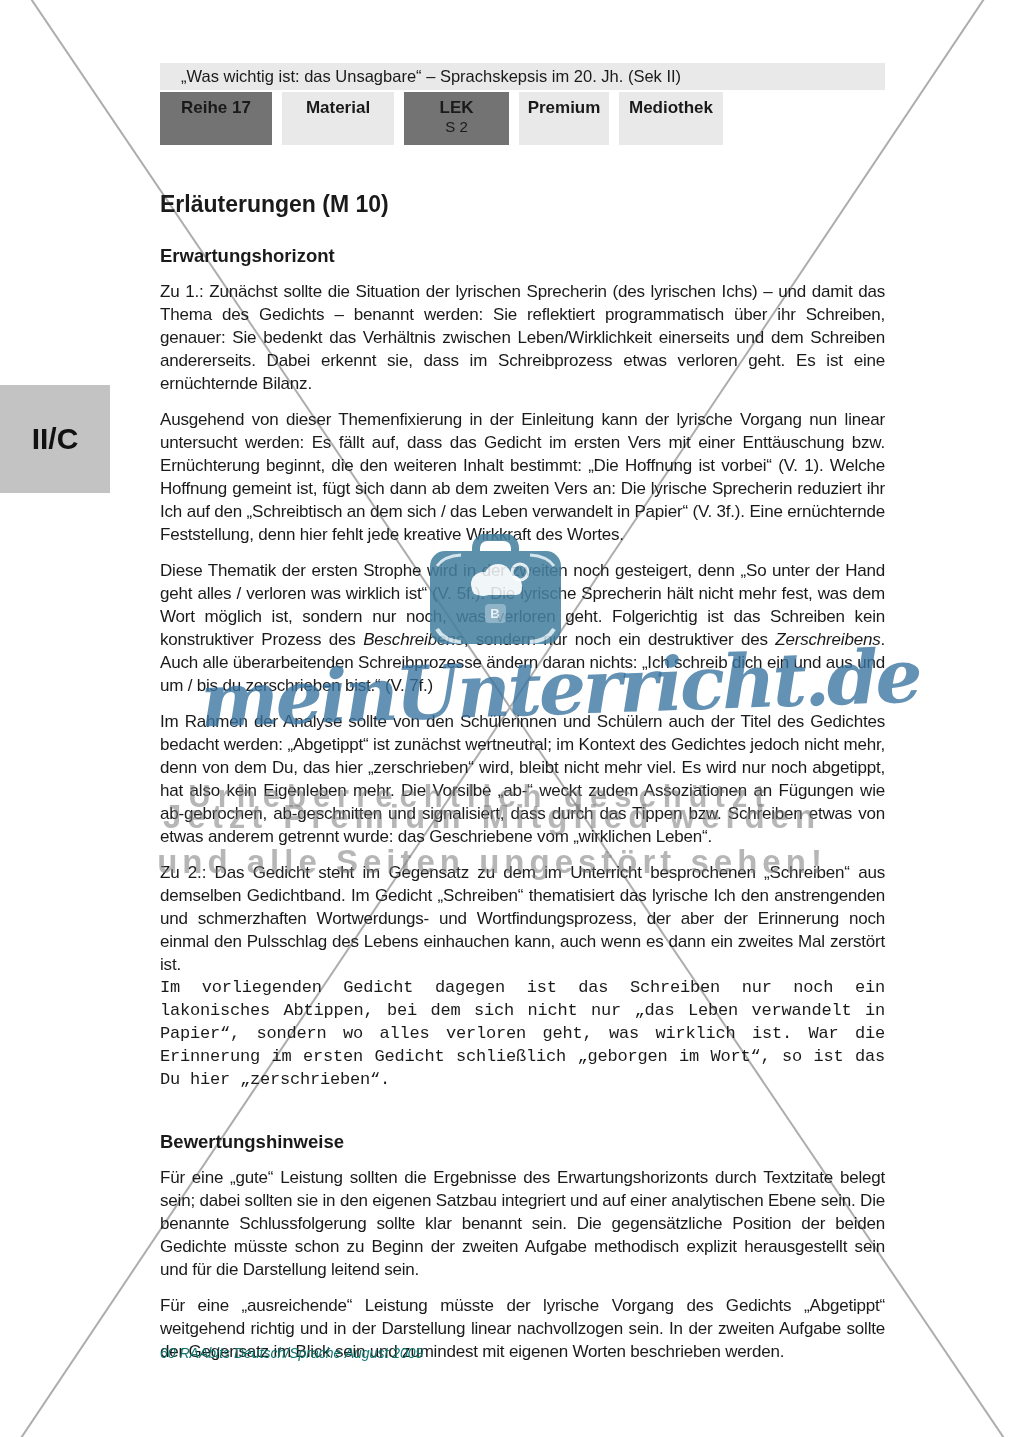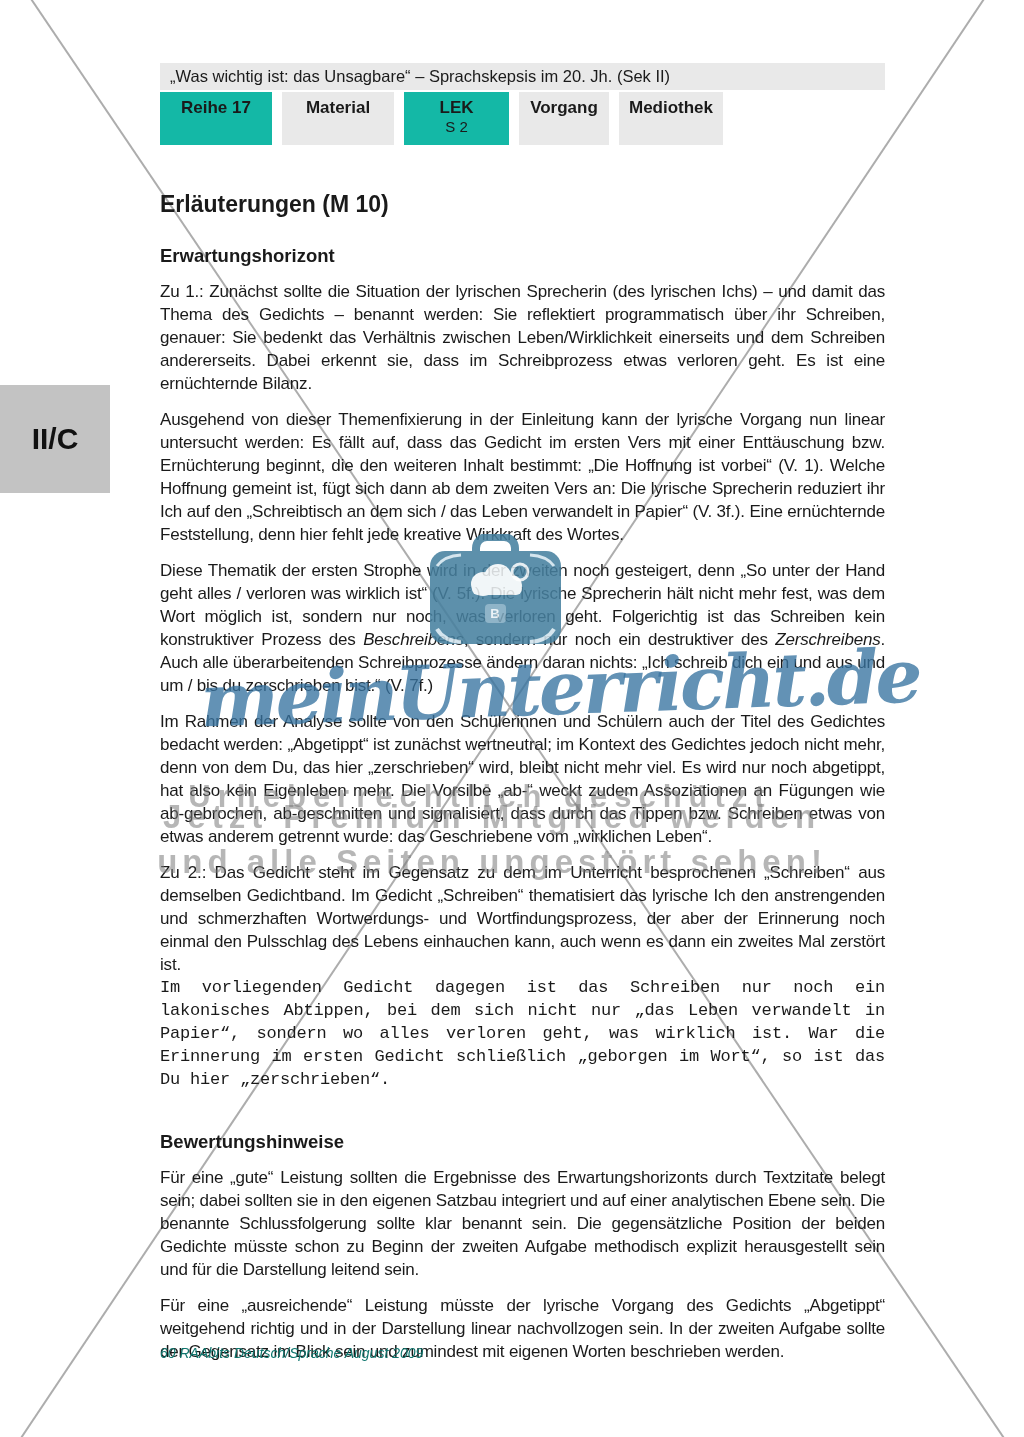--- a/index.html
+++ b/index.html
@@ -12,28 +12,28 @@
   
   .side-tab{
     position:absolute;left:0;top:385px;width:110px;height:108px;background:#c3c3c3;
     display:flex;align-items:center;justify-content:center;z-index:2;
     font-weight:bold;font-size:30px;color:#111;
   }
   
   .content{position:absolute;left:160px;top:63px;width:725px;z-index:2;}
   .titlebar{
     background:#e9e9e9;height:27px;display:flex;align-items:center;
-    padding-left:10px;font-size:16.5px;color:#1a1a1a;
+    padding-left:21px;font-size:16.5px;color:#1a1a1a;
   }
   .tabs{display:flex;gap:10px;margin-top:2px;}
   .tab{
     background:#e9e9e9;height:53px;text-align:center;padding-top:6px;box-sizing:border-box;
     font-weight:bold;font-size:17px;cursor:pointer;
   }
-  .tab.dark{background:#14b8a6;}
+  .tab.dark{background:#737373;}
   .tab .sub{font-weight:normal;font-size:15px;margin-top:0;}
   .t0{width:112px;}.t1{width:146px;}.t2{width:112px;}.t3{width:105px;}.t4{width:90px;}.t5{width:104px;}
   h1{font-size:23px;margin:46px 0 0 0;}
   h2{font-size:18.5px;margin:27px 0 0 0;}
   h2.spaced{margin-top:40px;}
   p{
     margin:13px 0 0 0;font-size:17px;line-height:23px;letter-spacing:-0.2px;
     text-align:justify;
   }
   p.no-gap{margin-top:0;font-family:Liberation Mono, monospace;}
@@ -83,21 +83,21 @@
         <div>Reihe 17</div>
       </div>
       <div class="tab t2">
         <div>Material</div>
       </div>
       <div class="tab dark t3">
         <div>LEK</div>
         <div class="sub">S 2</div>
       </div>
       <div class="tab t4">
-        <div>Vorgang</div>
+        <div>Premium</div>
       </div>
       <div class="tab t5">
         <div>Mediothek</div>
       </div>
     </div>
 
     <h1>Erläuterungen (M 10)</h1>
 
     <h2>Erwartungshorizont</h2>
     <p><span>Zu 1.: Zunächst sollte die Situation der lyrischen Sprecherin (des lyrischen Ichs) – und damit das Thema des Gedichts – benannt werden: Sie reflektiert programmatisch über ihr Schreiben, genauer: Sie bedenkt das Verhältnis zwischen Leben/Wirklichkeit einerseits und dem Schreiben andererseits. Dabei erkennt sie, dass im Schreibprozess etwas verloren geht. Es ist eine ernüchternde Bilanz.</span></p>

